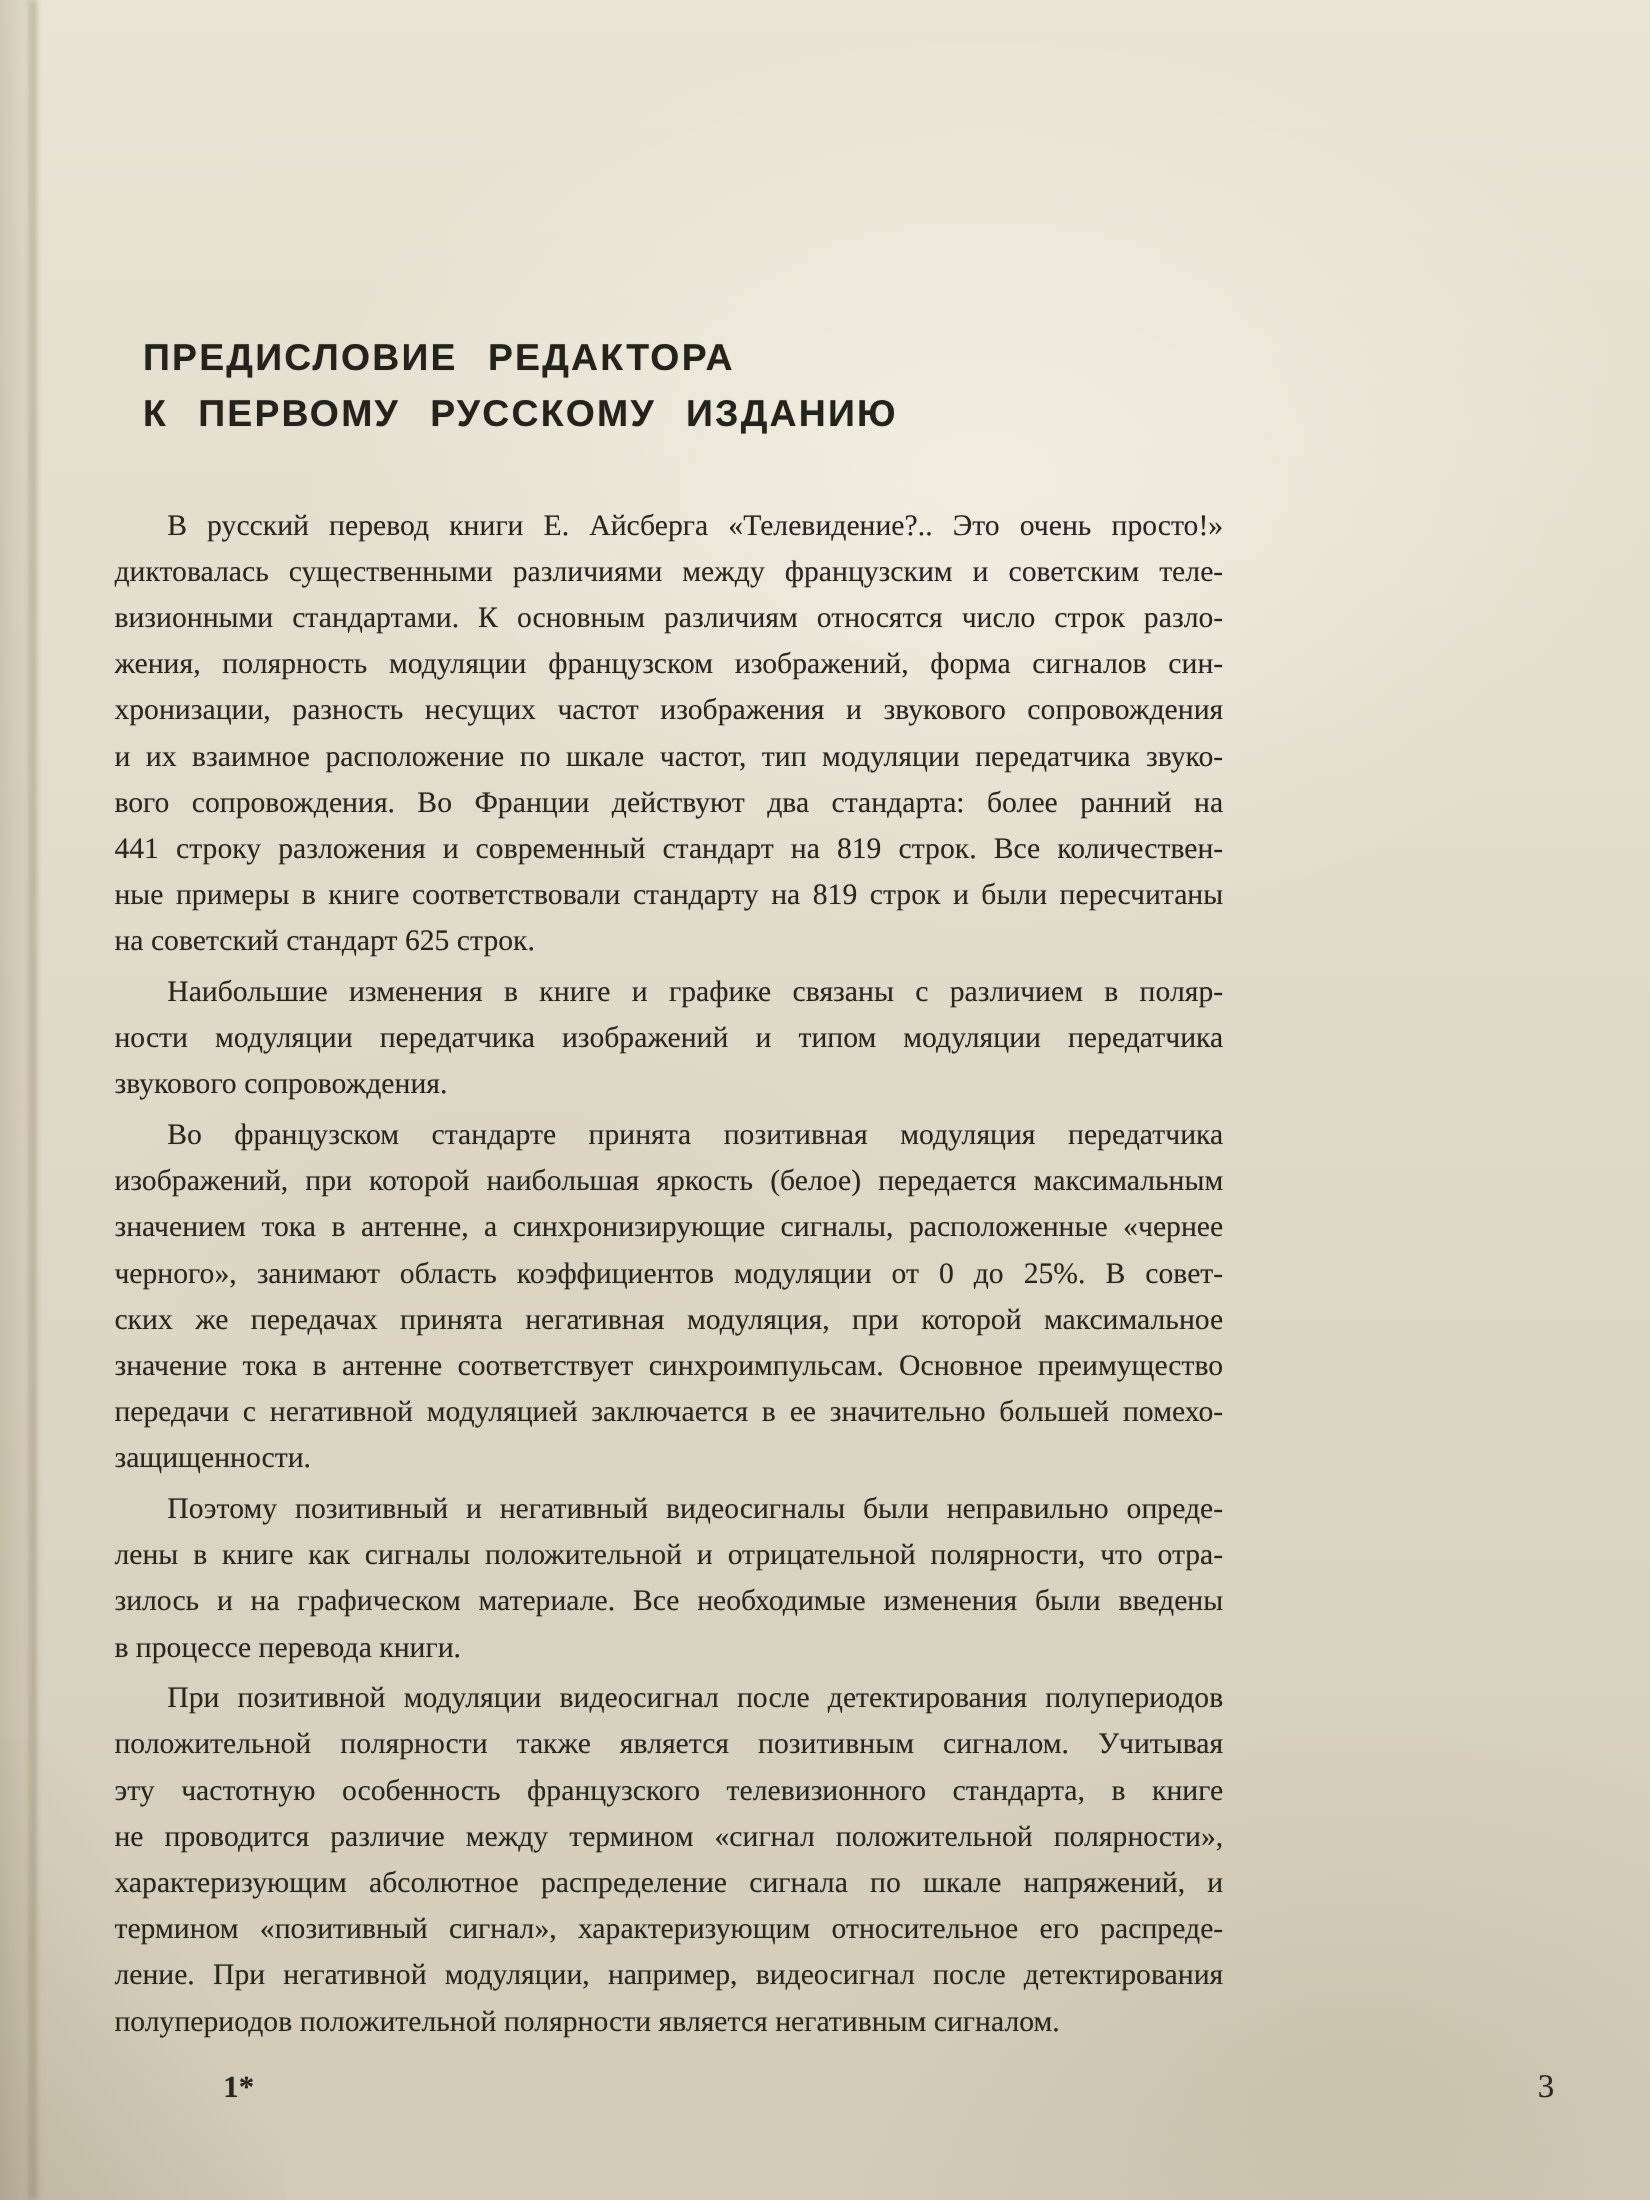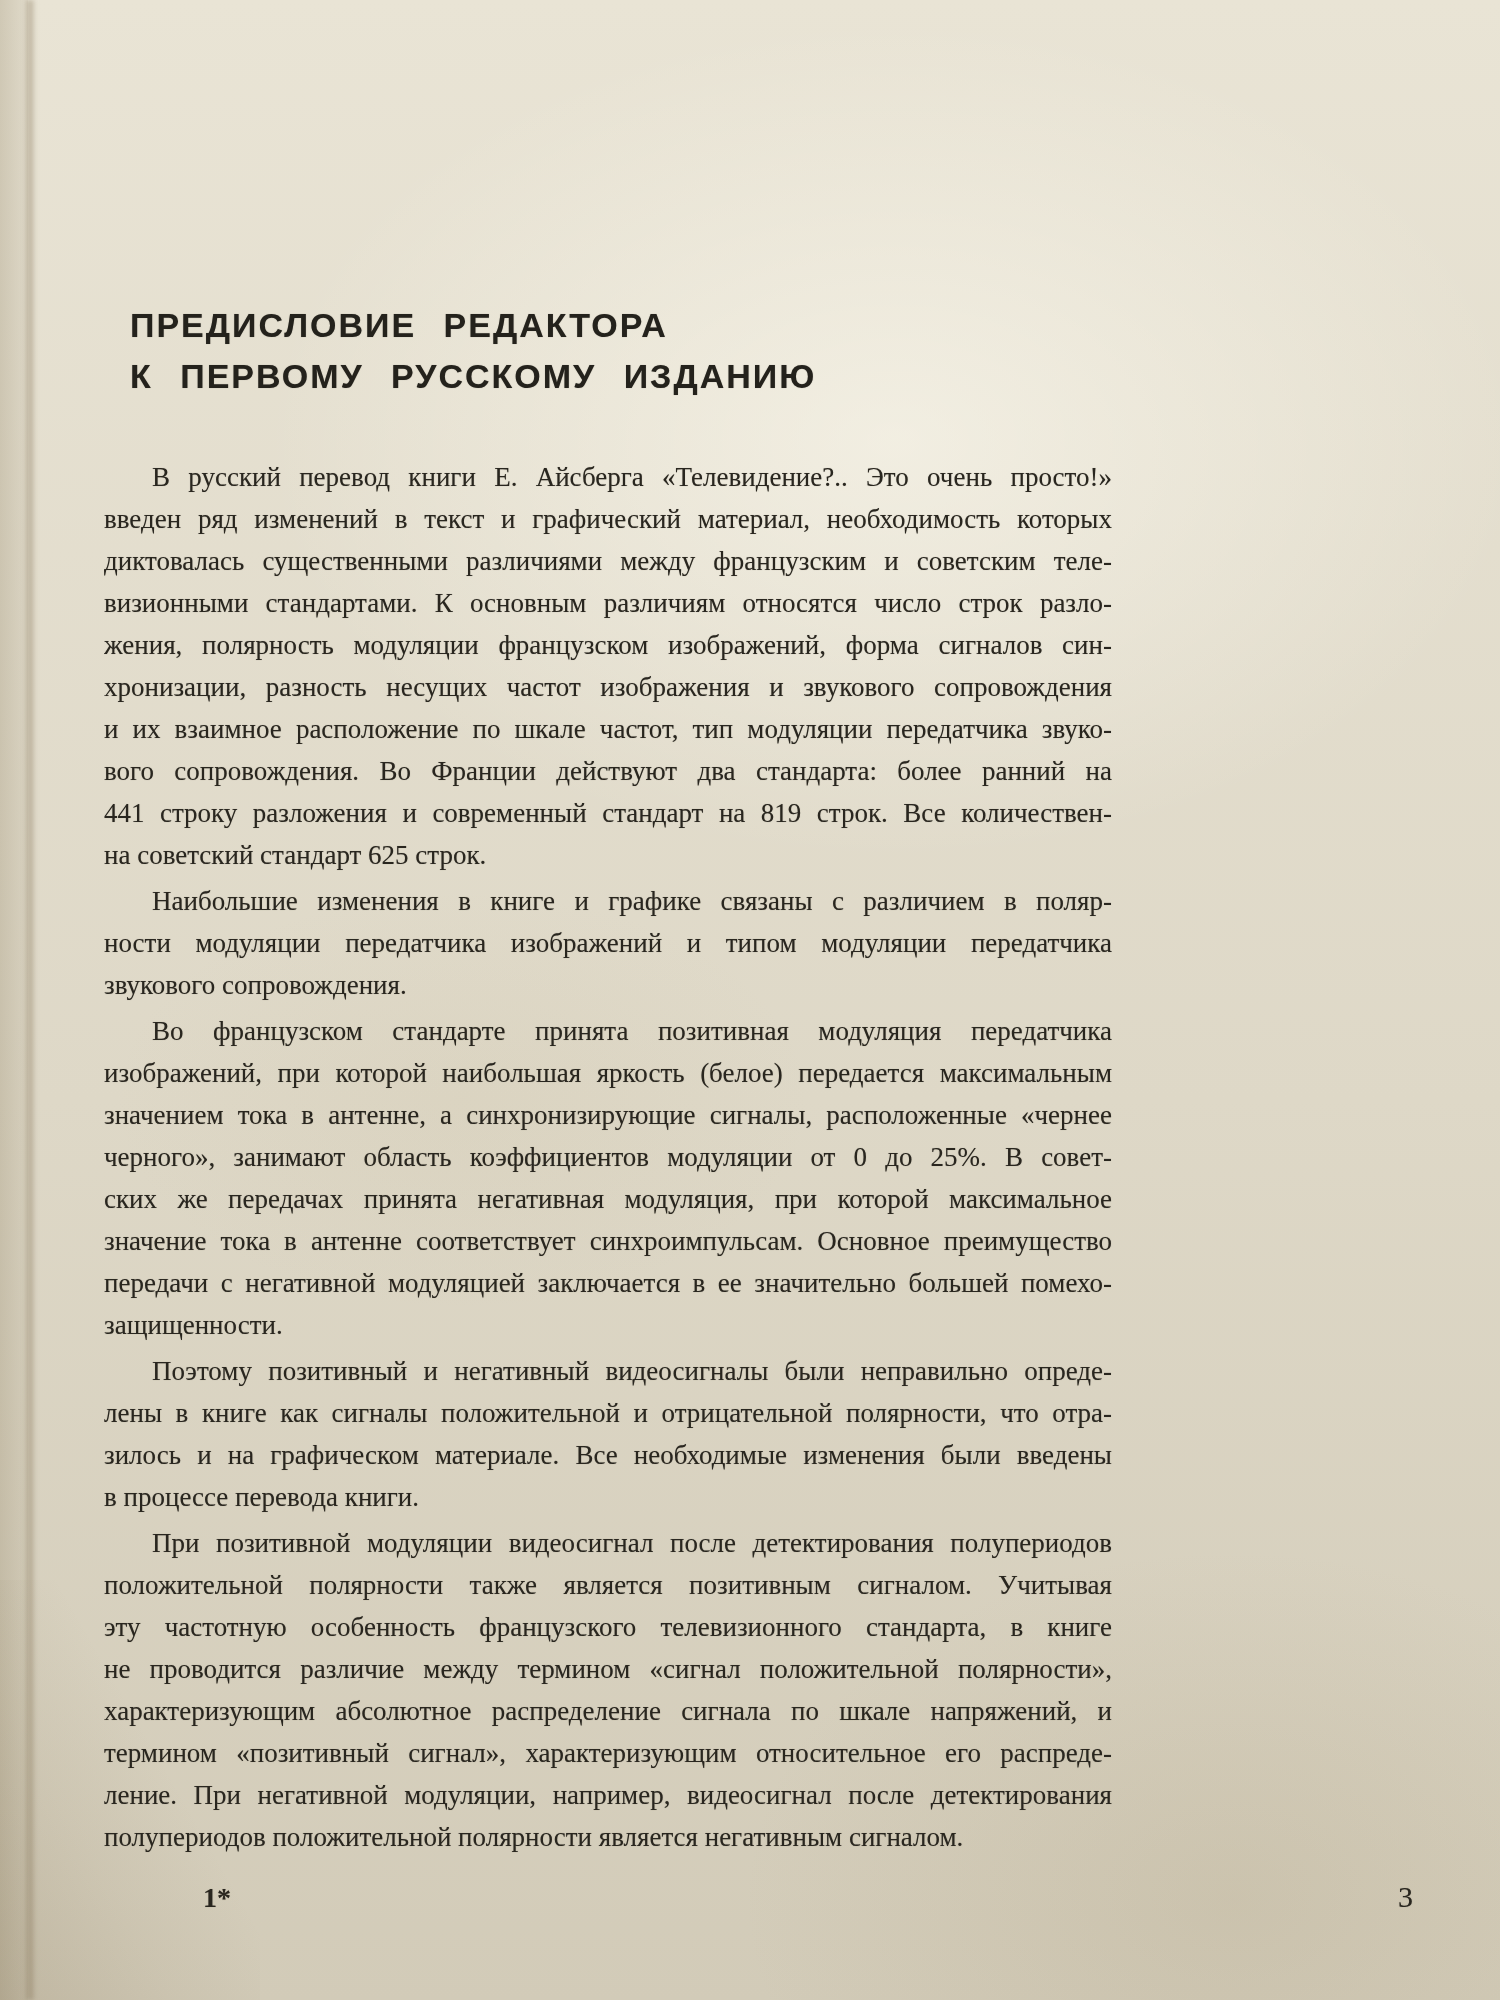--- a/index.html
+++ b/index.html
@@ -107,28 +107,28 @@
   <div class="corner-shade"></div>
 
   <h1 class="title">
     <div>ПРЕДИСЛОВИЕ РЕДАКТОРА</div>
     <div>К ПЕРВОМУ РУССКОМУ ИЗДАНИЮ</div>
   </h1>
 
   <div class="body-text">
       <div class="para">
         <div class="line first">В русский перевод книги Е. Айсберга «Телевидение?.. Это очень просто!»</div>
-        <div class="line">введен ряд изменений в текст и графический материал, необходимость которых</div>
         <div class="line">диктовалась существенными различиями между французским и советским теле-</div>
         <div class="line">визионными стандартами. К основным различиям относятся число строк разло-</div>
         <div class="line">жения, полярность модуляции французском изображений, форма сигналов син-</div>
         <div class="line">хронизации, разность несущих частот изображения и звукового сопровождения</div>
         <div class="line">и их взаимное расположение по шкале частот, тип модуляции передатчика звуко-</div>
         <div class="line">вого сопровождения. Во Франции действуют два стандарта: более ранний на</div>
         <div class="line">441 строку разложения и современный стандарт на 819 строк. Все количествен-</div>
+        <div class="line">ные примеры в книге соответствовали стандарту на 819 строк и были пересчитаны</div>
         <div class="line last">на советский стандарт 625 строк.</div>
       </div>
       <div class="para">
         <div class="line first">Наибольшие изменения в книге и графике связаны с различием в поляр-</div>
         <div class="line">ности модуляции передатчика изображений и типом модуляции передатчика</div>
         <div class="line last">звукового сопровождения.</div>
       </div>
       <div class="para">
         <div class="line first">Во французском стандарте принята позитивная модуляция передатчика</div>
         <div class="line">изображений, при которой наибольшая яркость (белое) передается максимальным</div>

